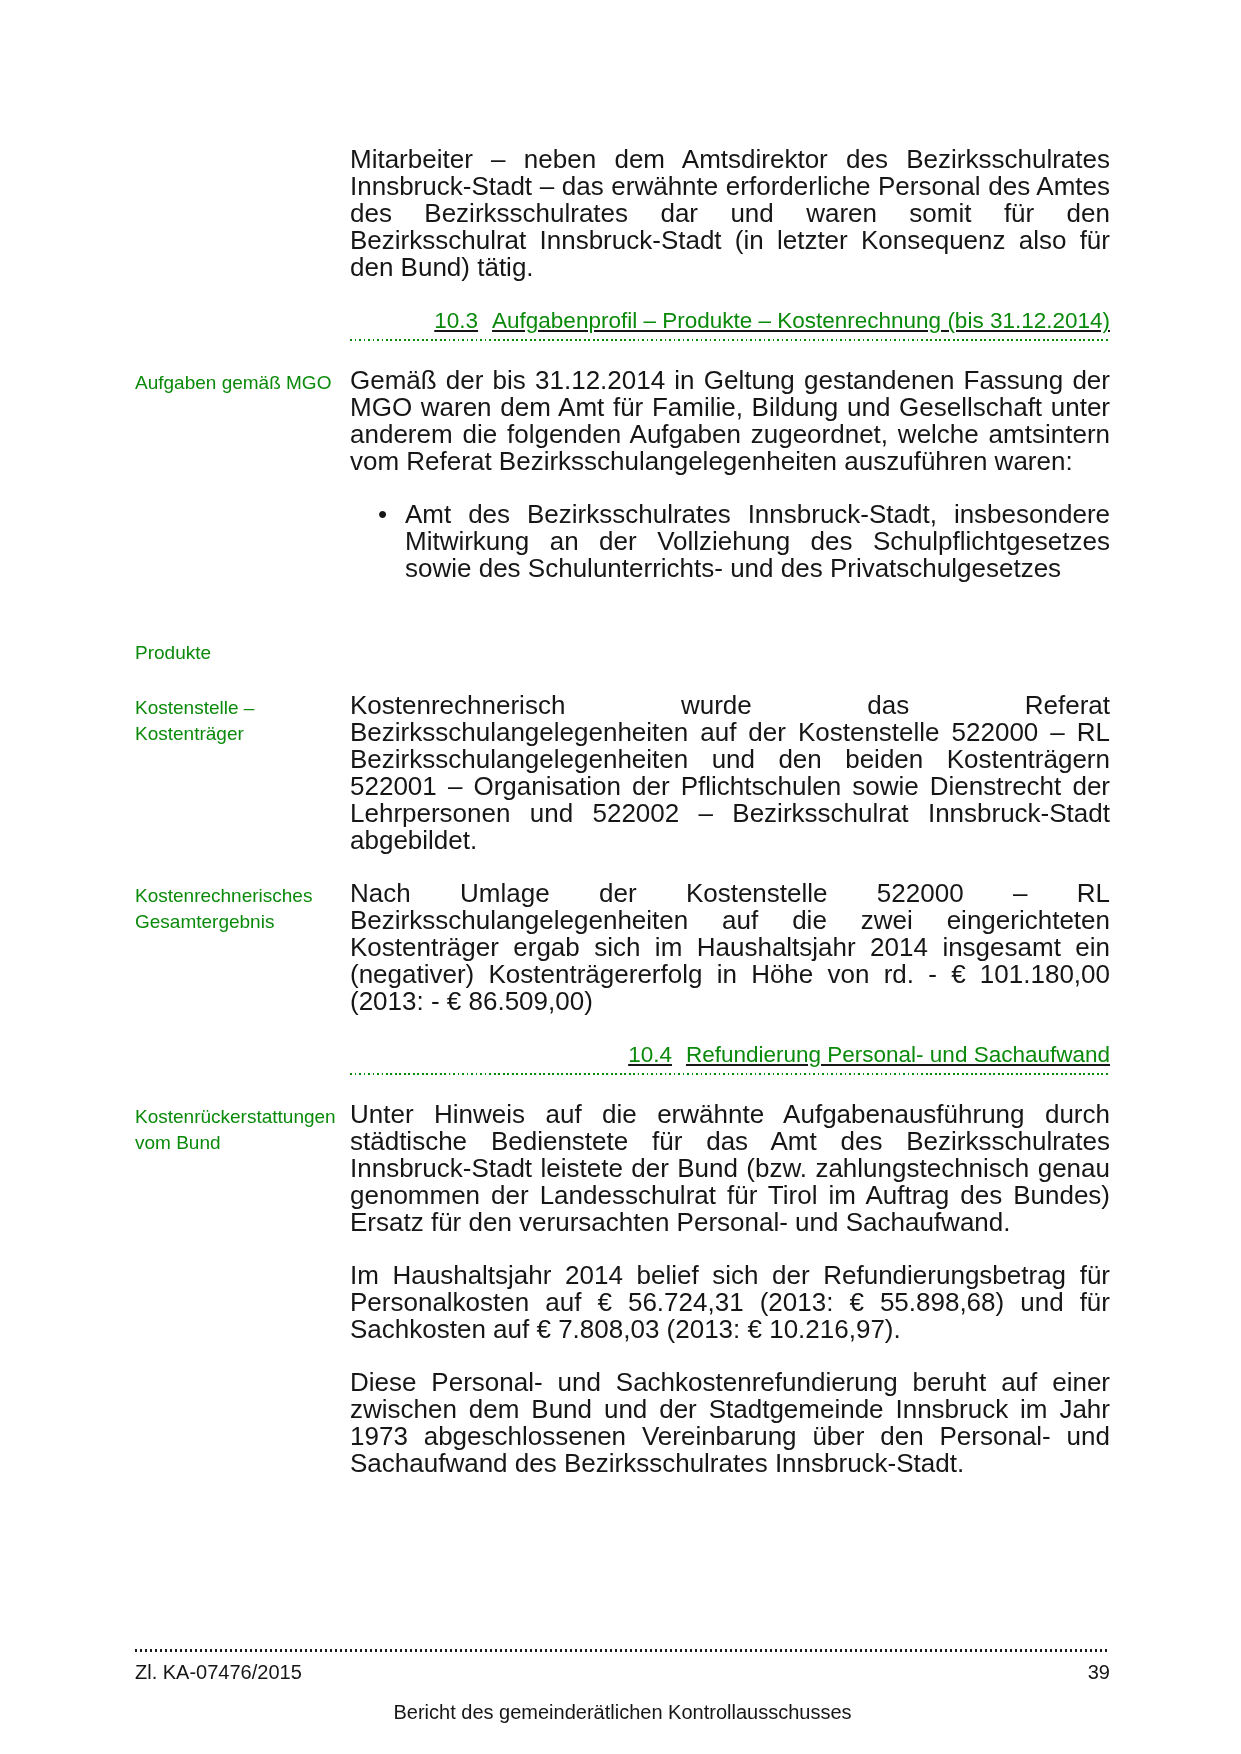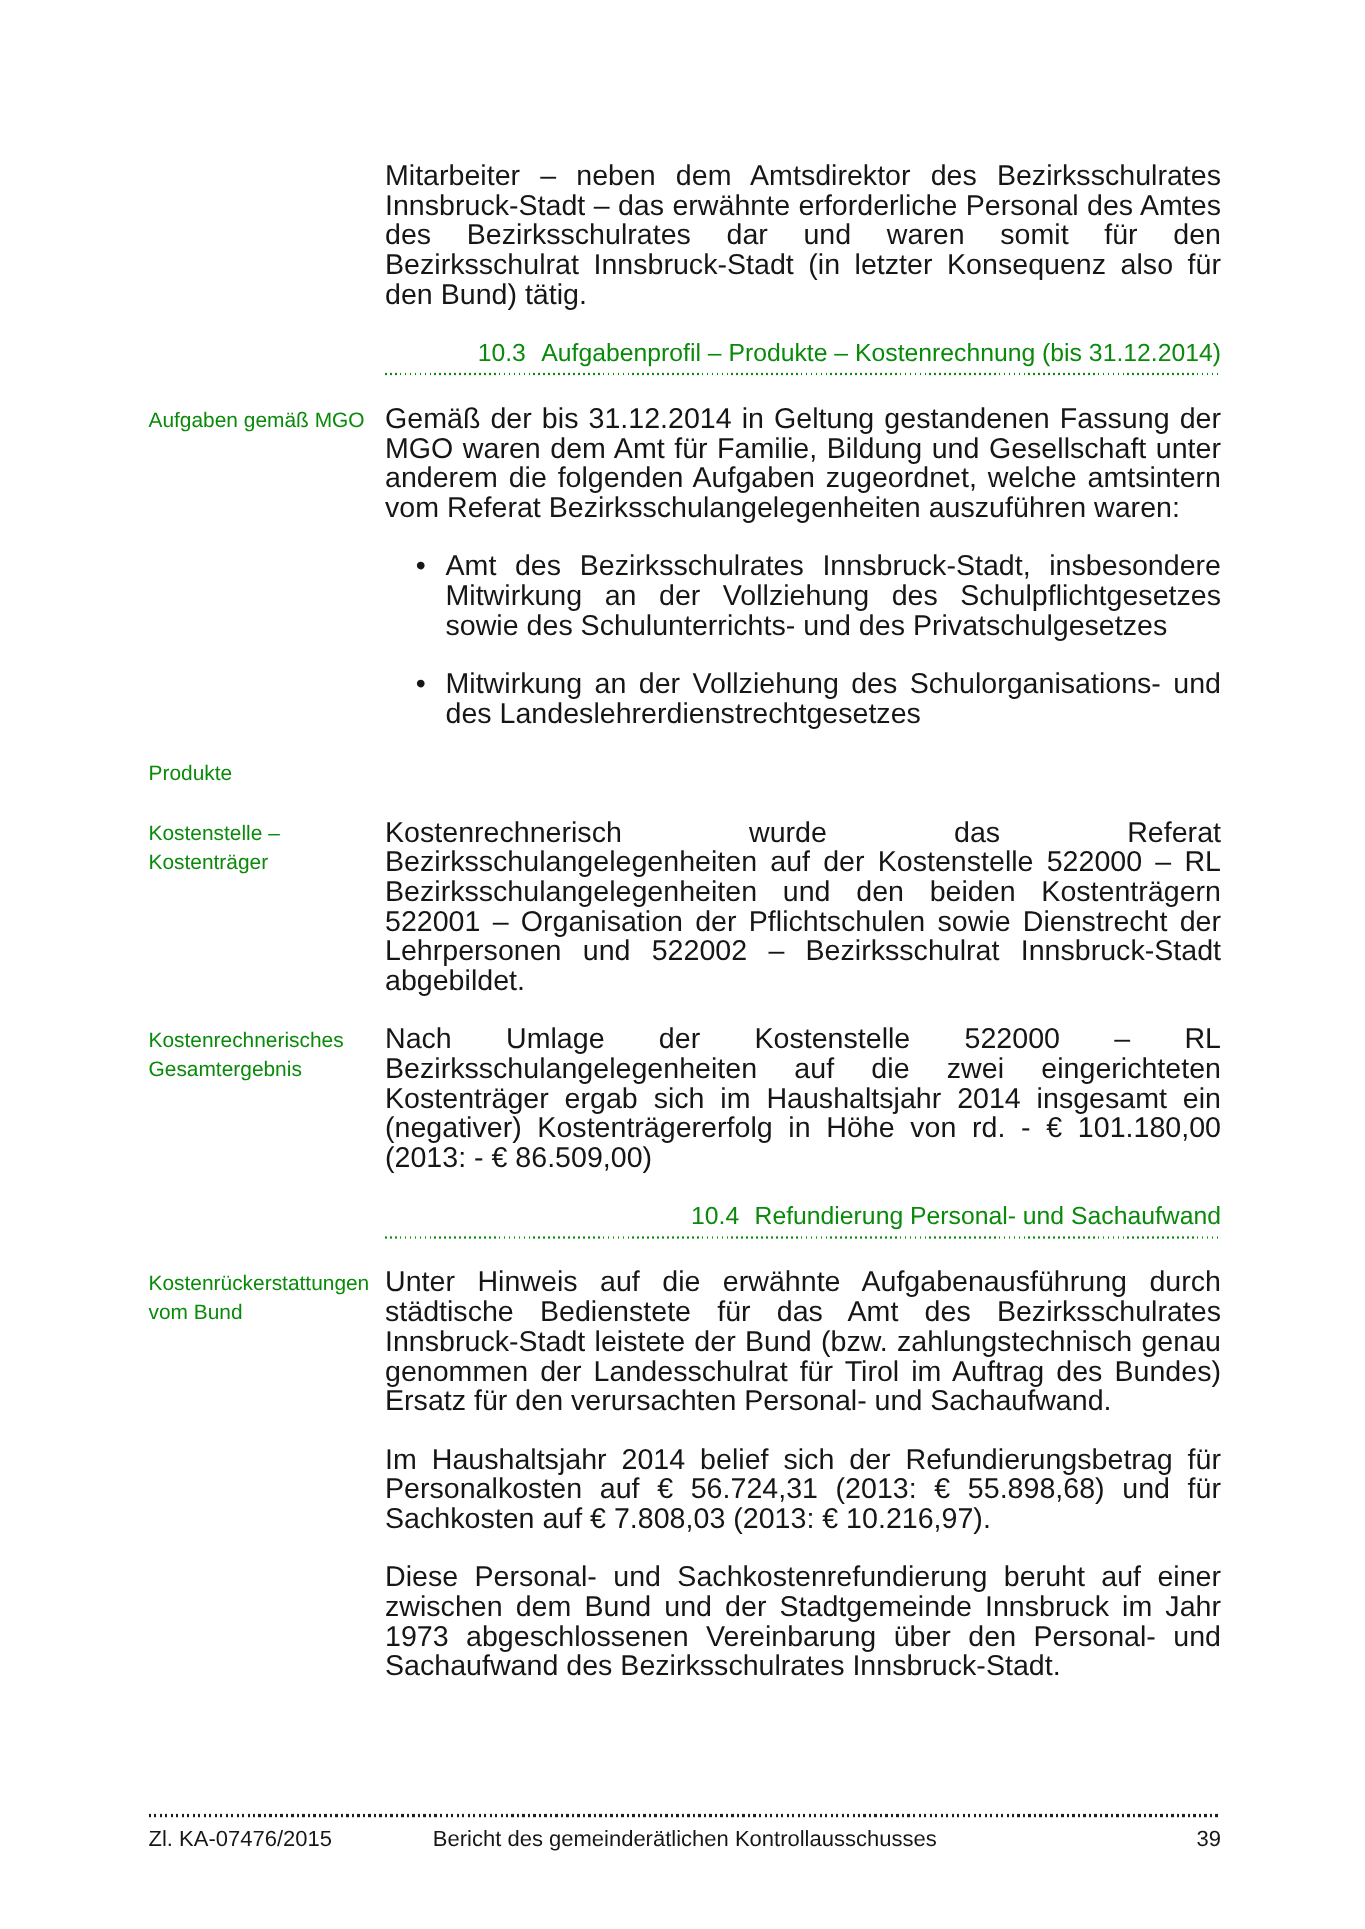--- a/index.html
+++ b/index.html
@@ -35,21 +35,21 @@
   .row-body{
     flex:1 1 auto;
     min-width:0;
     font-size:26px;
     line-height:27px;
     text-align:justify;
     hyphens:auto;
     -webkit-hyphens:auto;
   }
   
-  .heading-row{margin-top:6px;margin-bottom:26px;}
+  .heading-row{margin-top:6px;margin-bottom:26px;text-decoration:underline;}
   .heading-body{
     position:relative;
     display:flex;
     justify-content:flex-end;
     gap:14px;
     text-align:right;
     color:var(--accent-green);
     font-size:22.5px;
     line-height:27px;
     padding-bottom:7px;
@@ -84,21 +84,21 @@
   }
   .footer-text{
     display:grid;
     grid-template-columns:1fr auto 1fr;
     margin-top:8px;
     font-size:20px;
     line-height:24px;
     color:var(--text-color);
   }
   .footer-ref{justify-self:start;}
-  .footer-title{justify-self:center;}
+  .footer-title{justify-self:center;margin-top:40px;}
   .footer-page{justify-self:end;}
 </style>
 </head>
 <body>
 
 <div class="page">
   <div class="content">
 
     <div class="row">
       <div class="row-label"></div>
@@ -120,23 +120,20 @@
 
     <div class="row">
       <div class="row-label"></div>
       <div class="row-body">
         <div class="bullet">Amt des Bezirksschulrates Innsbruck-Stadt, insbesondere Mitwirkung an der Vollziehung des Schulpflichtgesetzes sowie des Schulunterrichts- und des Privatschulgesetzes</div>
       </div>
     </div>
 
     <div class="row">
       <div class="row-label"></div>
-      <div class="row-body">
-        <div class="bullet">Mitwirkung an der Vollziehung des Schulorganisations- und des Landeslehrerdienstrechtgesetzes</div>
-      </div>
     </div>
 
     <div class="row">
       <div class="row-label">Produkte</div>
     </div>
 
     <div class="row">
       <div class="row-label">Kostenstelle – Kostenträger</div>
       <div class="row-body">Kostenrechnerisch wurde das Referat Bezirksschulangelegenheiten auf der Kostenstelle 522000 – RL Bezirksschulangelegenheiten und den beiden Kostenträgern 522001 – Organisation der Pflichtschulen sowie Dienstrecht der Lehrpersonen und 522002 – Bezirksschulrat Innsbruck-Stadt abgebildet.</div>
     </div>

